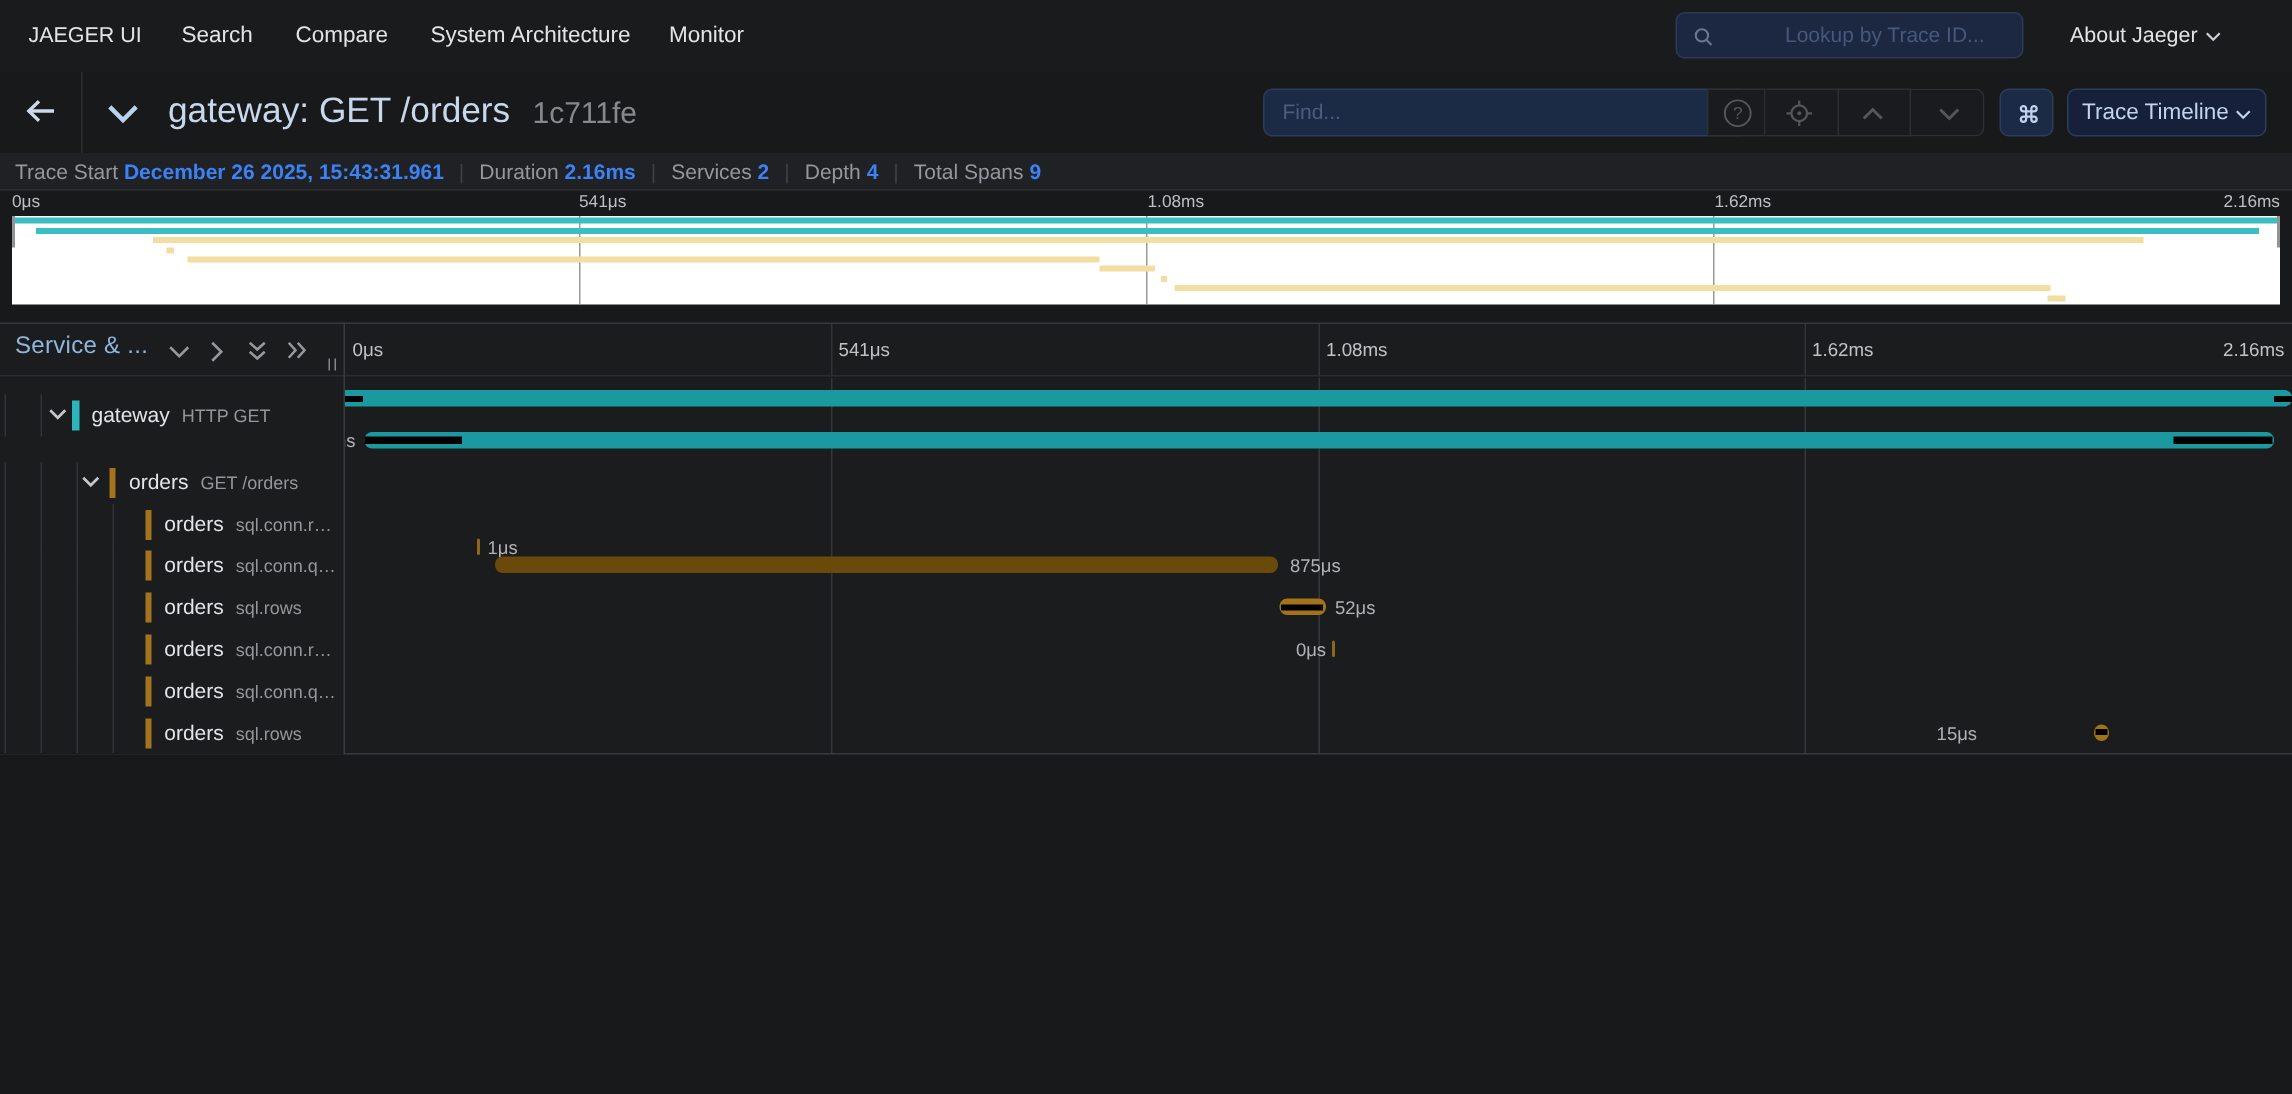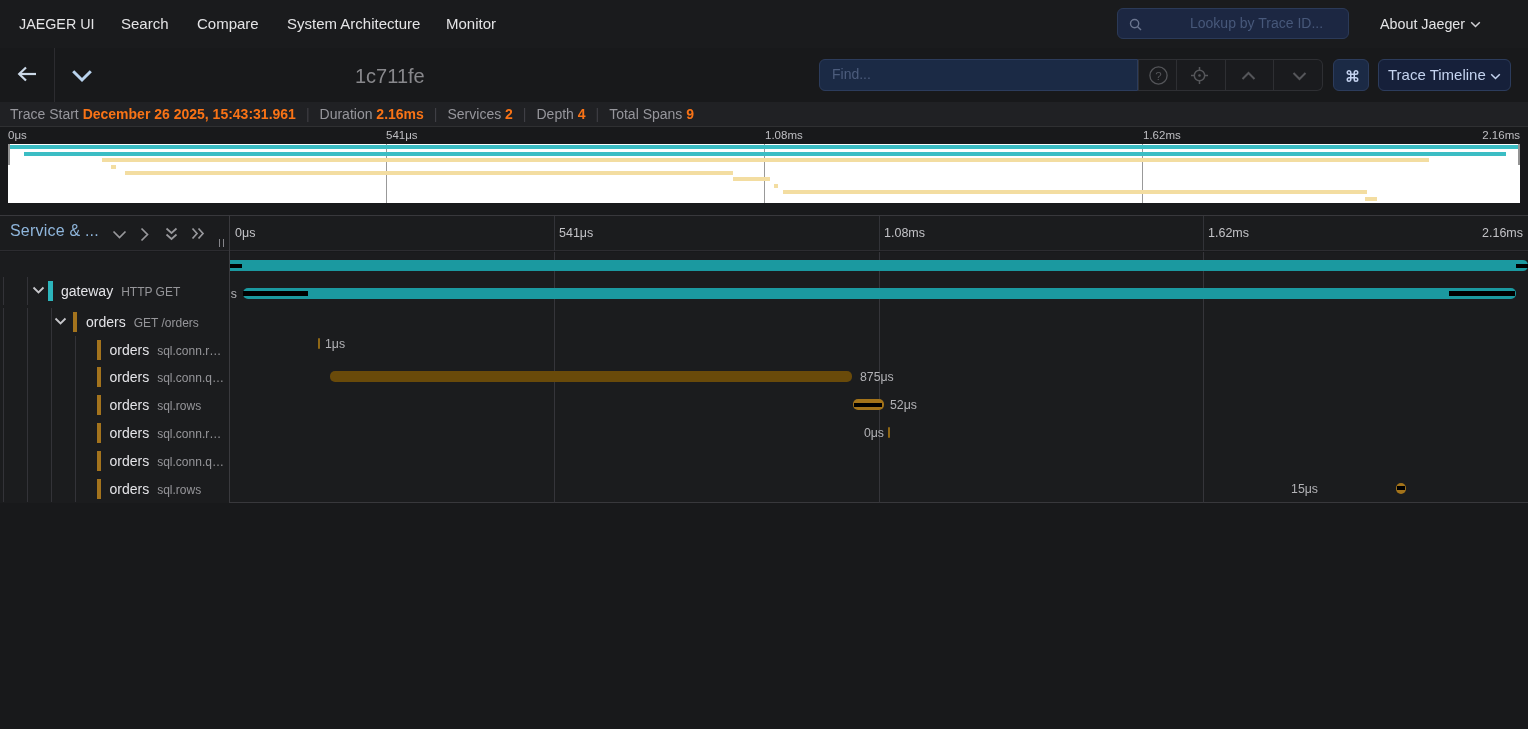--- a/index.html
+++ b/index.html
@@ -16,21 +16,21 @@
   #lookup .ph { position:absolute; left:44px; top:0; line-height:29px; font-size:14px; color:#47587a;margin-left:28px; }
 
   
   #titlerow { position:absolute; left:0; top:48px; width:1528px; height:54px; background:#18191b; }
   .inbox { position:absolute; top:59px; height:32px; background:#1b2a45; border:1px solid #2c3c5c; }
   .dimbtn { position:absolute; top:59px; height:32px; background:#1a1b1e; border:1px solid #2e2f33; }
 
   
   #summary { position:absolute; left:0; top:102px; width:1528px; height:25px; background:#202124;
     border-bottom:1px solid #2f3032; font-size:14px; line-height:24px; color:#96969c; }
-  #summary b { color:#f97316; font-weight:bold; }
+  #summary b { color:#3b82f6; font-weight:bold; }
   #summary .sep { color:#3f3f45; padding:0 10px; }
 
   
   #axis { position:absolute; left:0; top:127px; width:1528px; height:17px; }
   .axlab { position:absolute; top:2px; font-size:11.5px; color:#bfbfc3; }
   #canvas { position:absolute; left:8px; top:144px; width:1512px; height:59px; background:#ffffff; }
   .mgrid { position:absolute; top:0; width:1px; height:59px; background:#999; }
   .mbar { position:absolute; height:4px; }
   .scrub { position:absolute; top:144px; width:2.5px; height:21px; background:#939393; }
 
@@ -81,24 +81,25 @@
 
   <div id="titlerow">
     <svg class="abs" style="left:15px;top:16px;" width="23" height="20" viewBox="0 0 23 20">
       <line x1="4" y1="10" x2="21" y2="10" stroke="#ccd9e8" stroke-width="2.2"></line>
       <polyline points="11,3.5 4.2,10 11,16.5" fill="none" stroke="#ccd9e8" stroke-width="2.2"></polyline>
     </svg>
     <div class="abs" style="left:54px;top:0;width:1px;height:54px;background:#2c2c30;"></div>
     <svg class="abs" style="left:71px;top:21px;" width="22" height="14" viewBox="0 0 22 14">
       <polyline points="2.2,2.2 11,11 19.8,2.2" fill="none" stroke="#b9d3ee" stroke-width="3"></polyline>
     </svg>
+    <span class="abs" style="left:112px;top:12px;font-size:23.5px;color:#c8d8ec;">gateway: GET /orders</span>
     <span class="abs" style="left:355px;top:17px;font-size:20px;color:#88888c;">1c711fe</span>
   </div>
 
-  <div class="inbox" style="left:819px;width:319px;border-radius:6px 0 0 6px;">
+  <div class="inbox" style="left:842px;width:319px;border-radius:6px 0 0 6px;">
     <span class="abs" style="left:12px;top:6px;font-size:14px;color:#4d5d7d;">Find...</span>
   </div>
   <div class="dimbtn" style="left:1138px;width:39px;">
     <svg class="abs" style="left:10px;top:6px;" width="19" height="19" viewBox="0 0 19 19">
       <circle cx="9.5" cy="9.5" r="8.6" fill="none" stroke="#55565a" stroke-width="1.3"></circle>
       <text x="9.5" y="13.6" font-size="11.5" fill="#55565a" text-anchor="middle" font-family="Liberation Sans">?</text>
     </svg>
   </div>
   <div class="dimbtn" style="left:1177px;width:49px;border-left:none;">
     <svg class="abs" style="left:13px;top:6px;" width="19" height="19" viewBox="0 0 19 19">
@@ -197,21 +198,21 @@
   <div class="bar" style="left:230px;width:1298px;background:#1b99a0;border-radius:0 5px 5px 0;"></div>
   <div class="cp" style="left:230px;width:12px;"></div>
   <div class="cp" style="left:1516px;width:12px;"></div>
 </div>
 <div class="row" style="top:27.77px;">
   <div class="bar" style="left:243px;width:1273px;background:#1b99a0;"></div>
   <div class="cp" style="left:243px;width:65px;"></div>
   <div class="cp" style="left:1449px;width:66px;"></div>
   <div class="dur" style="left:157px;width:80px;text-align:right;">2.15ms</div>
 </div>
-<div class="row" style="top:78px;text-decoration:underline;">
+<div class="row" style="top:99px;text-decoration:underline;">
   <div class="bar" style="left:317.5px;width:2.0px;background:#8f6716;"></div>
   <div class="dur" style="left:325px;">1μs</div>
 </div>
 <div class="row" style="top:111.10px;">
   <div class="bar" style="left:330px;width:522px;background:#694a0a;"></div>
   <div class="dur" style="left:860px;">875μs</div>
 </div>
 <div class="row" style="top:138.88px;">
   <div class="bar" style="left:852.5px;width:31.5px;background:#a3731a;"></div>
   <div class="cp" style="left:854px;width:28px;"></div>
@@ -221,21 +222,21 @@
   <div class="bar" style="left:888px;width:2px;background:#8f6716;"></div>
   <div class="dur" style="left:804px;width:80px;text-align:right;">0μs</div>
 </div>
 <div class="row" style="top:222.20px;">
   <div class="bar" style="left:1396px;width:10px;background:#a3731a;"></div>
   <div class="cp" style="left:1397px;width:8px;"></div>
   <div class="dur" style="left:1238px;width:80px;text-align:right;">15μs</div>
 </div>
 </div>
   <div id="namecol">
-<div class="row" style="top:25px;width:230px;">
+<div class="row" style="top:11px;width:230px;">
   <div class="guide" style="left:2.5px;top:0;height:27.8px;"></div>
   <div class="guide" style="left:27px;top:0;height:27.8px;"></div>
   <svg class="rchev" style="left:31.5px;" width="13" height="9" viewBox="0 0 13 9">
           <polyline points="1.5,1.5 6.5,6.5 11.5,1.5" fill="none" stroke="#c6c6ca" stroke-width="1.8"></polyline>
         </svg>
   <div class="chip" style="left:48px;background:#2cb5bc;"></div>
   <div class="ntxt" style="left:61px;"><span class="svc">gateway</span><span class="op">HTTP GET</span></div>
 </div>
 <div class="row" style="top:55.55px;width:206px;">
   <div class="guide" style="left:2.5px;top:0;height:27.8px;"></div>

